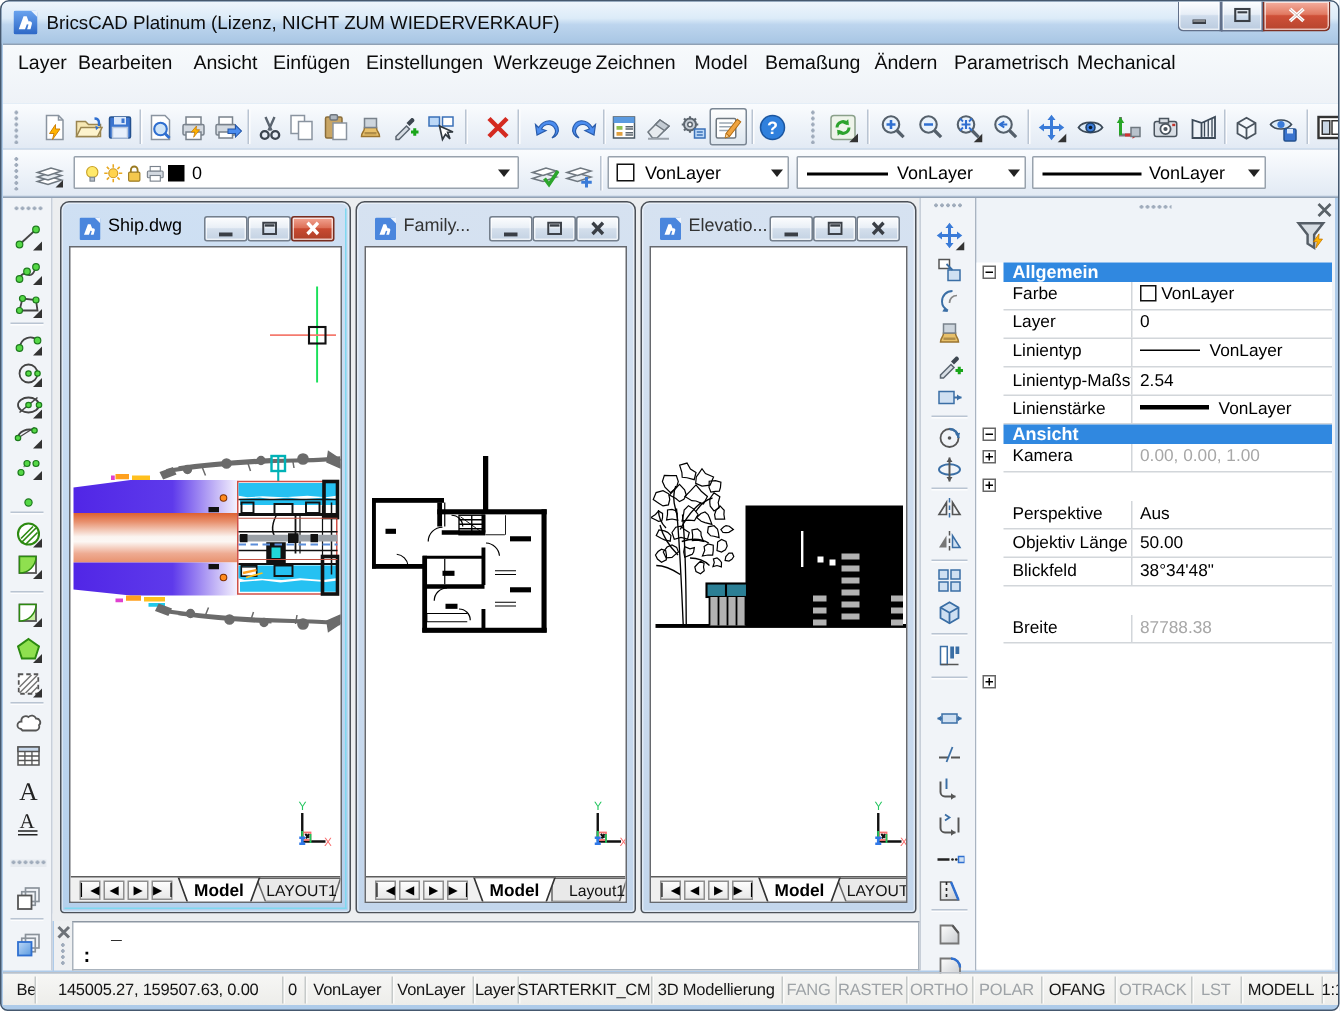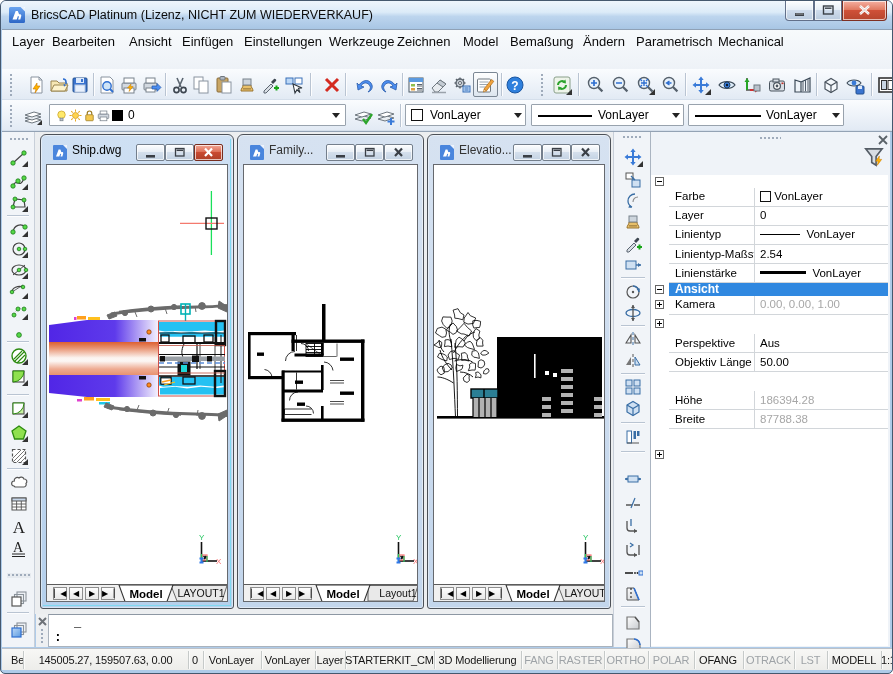--- a/index.html
+++ b/index.html
@@ -926,20 +926,21 @@
 <div id="panel">
 <div class="hgrip" style="left:108px;top:4px;width:22px"></div>
 <svg class="abs" style="left:227px;top:3px" width="10" height="10">
         <path d="M1 1l8 8M9 1L1 9" stroke="#5a6268" stroke-width="1.8"></path>
       </svg>
 <div class="ico" style="left:212px;top:14px;width:24px;height:22px"><svg width="24" height="22" viewBox="0 0 22 20">
           <path d="M2.5 2.5h15l-5.5 7v8l-4-2.5V9.5z" fill="#d7dde3" stroke="#555d66" stroke-width="1.5"></path>
           <path d="M15 9l-3.4 4.8h2.3l-.8 3.8 4-5.4h-2.3z" fill="#ffb300" stroke="#c77800" stroke-width=".5"></path>
         </svg></div>
 <div class="ptable">
+<div class="pcat" style="top:0.0px;height:12.8px;line-height:12.8px"><span style="margin-left:6px">Allgemein</span></div>
 <div class="expbox" style="top:2.0px"></div>
 <div class="prow" style="top:12.8px;height:19.05px">
 <span class="pname" style="max-width:79px">Farbe</span>
 <span class="pval"><span style="display:inline-block;width:11px;height:11px;border:1.3px solid #111;background:#fff;vertical-align:-1.5px"></span> VonLayer</span>
 <div class="pdiv"></div>
         </div>
 <div class="prow" style="top:31.9px;height:19.05px">
 <span class="pname" style="max-width:79px">Layer</span>
 <span class="pval" style="">0</span>
 <div class="pdiv"></div>
@@ -971,23 +972,23 @@
 <div class="prow" style="top:159.0px;height:19.05px">
 <span class="pname" style="max-width:79px">Perspektive</span>
 <span class="pval" style="">Aus</span>
 <div class="pdiv"></div>
         </div>
 <div class="prow" style="top:178.0px;height:19.05px">
 <span class="pname" style="max-width:79px">Objektiv Länge</span>
 <span class="pval" style="">50.00</span>
 <div class="pdiv"></div>
         </div>
-<div class="prow" style="top:216.1px;height:19.05px">
-<span class="pname" style="max-width:79px">Höhe</span>
-<span class="pval" style="color:#a7a7a7;">186394.28</span>
+<div class="prow" style="top:197.1px;height:19.05px">
+<span class="pname" style="max-width:79px">Blickfeld</span>
+<span class="pval" style="">38°34'48"</span>
 <div class="pdiv"></div>
         </div>
 <div class="prow" style="top:235.2px;height:19.05px">
 <span class="pname" style="max-width:79px">Breite</span>
 <span class="pval" style="color:#a7a7a7;">87788.38</span>
 <div class="pdiv"></div>
         </div>
 <div class="expbox plus" style="top:275.3px"></div>
 </div>
 </div>

